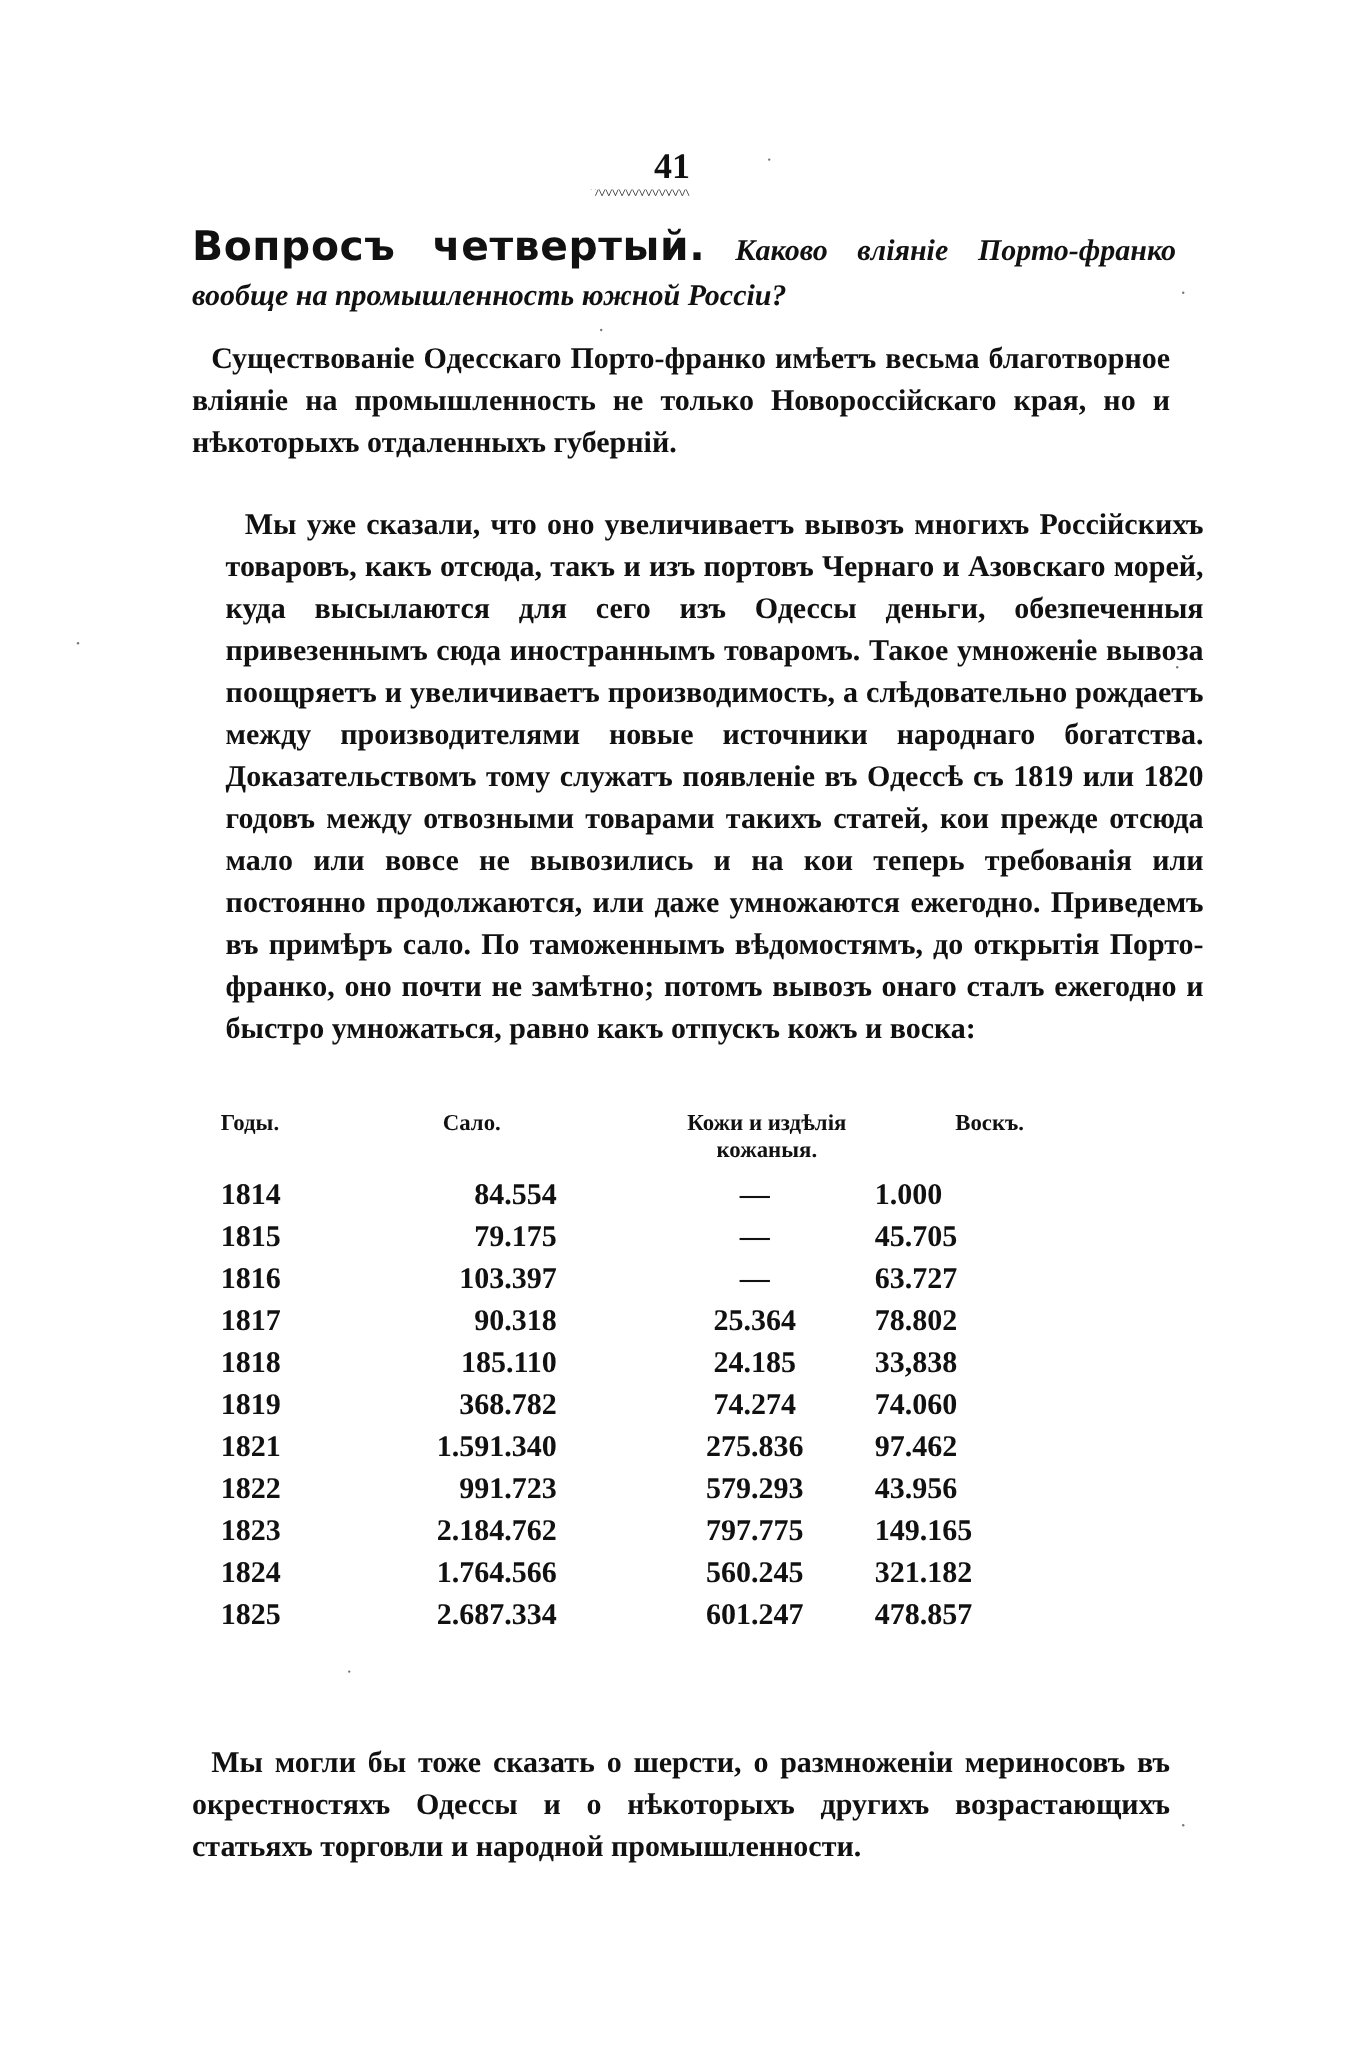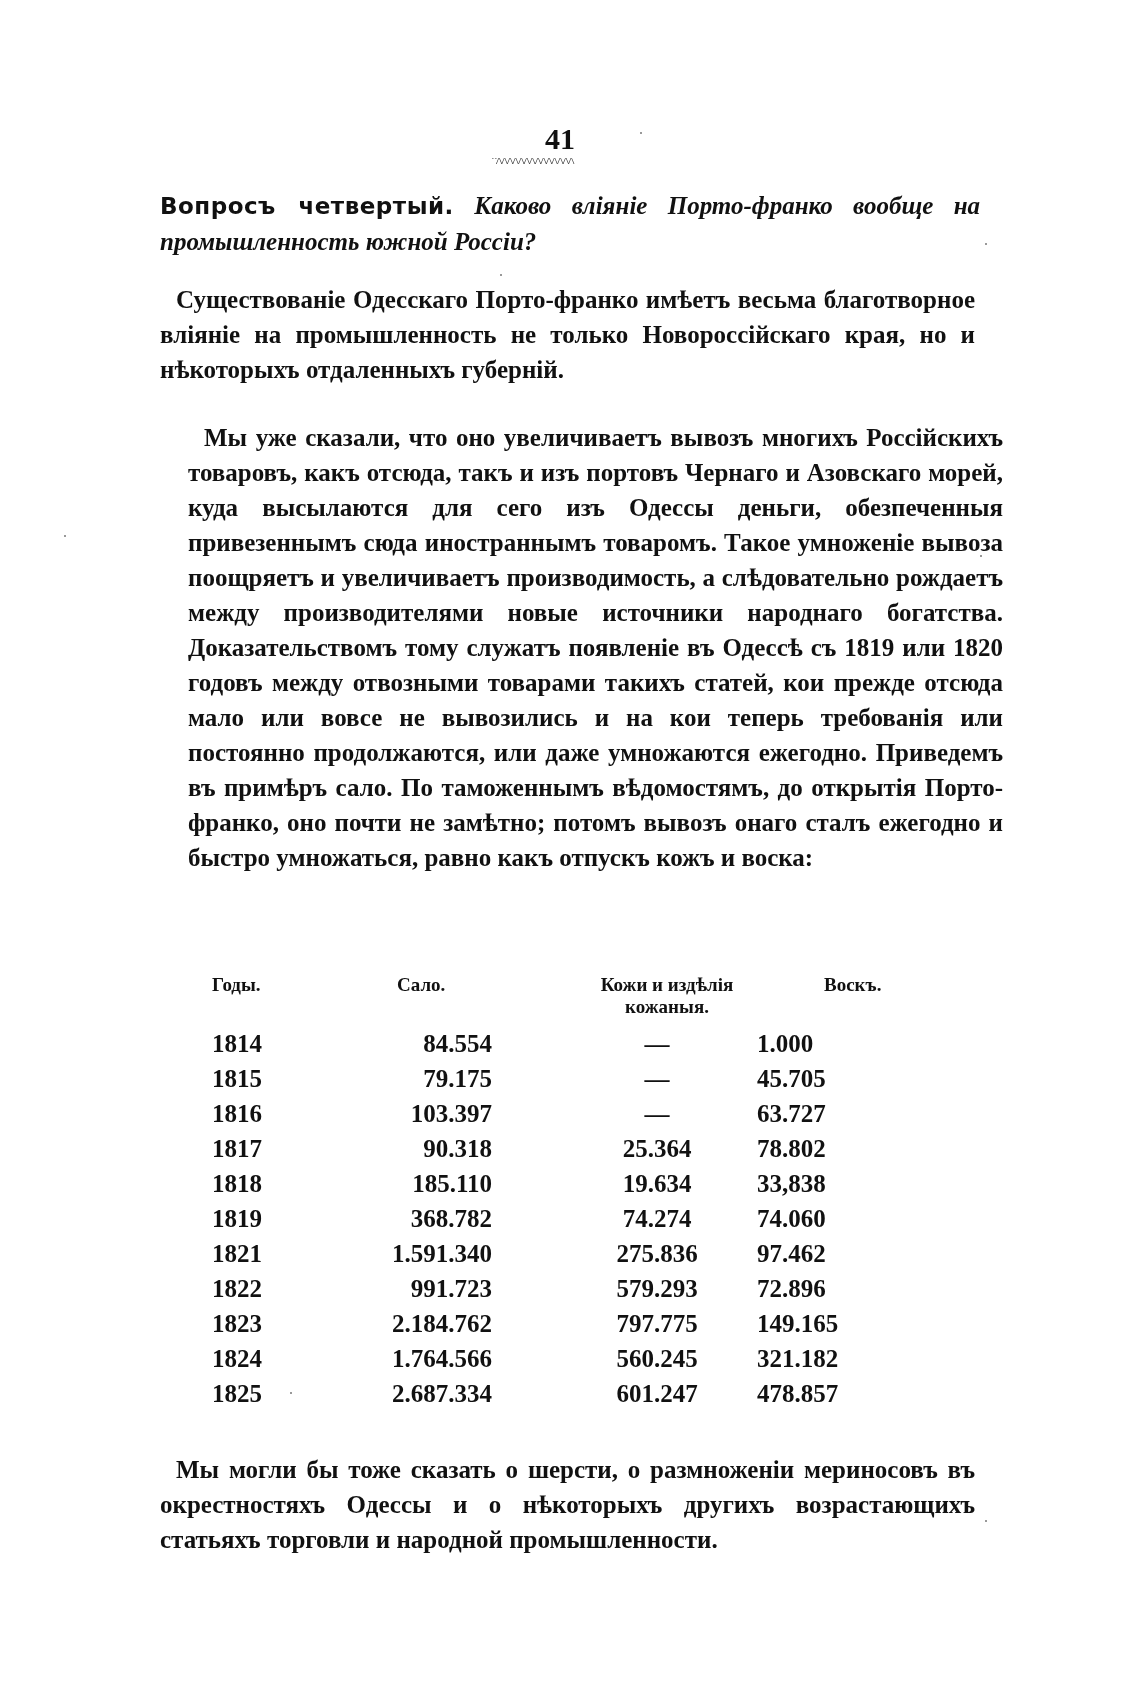--- a/index.html
+++ b/index.html
@@ -14,33 +14,33 @@
   }
   .page-ornament {
     position: absolute; left: 492px; top: 158px; width: 135px; height: 10px;
     font-size: 14px; line-height: 10px; letter-spacing: -1px; color: #333; overflow: hidden;
     white-space: nowrap;
   }
   .heading {
     position: absolute; left: 160px; top: 188px; width: 820px;
     font-size: 26px; line-height: 36px; text-align: justify; text-align-last: left;
   }
-  .heading .hb { font-family: "DejaVu Sans", sans-serif; font-weight: bold; font-size: 23px; letter-spacing: 0.5px; }
+  .heading .hb { font-family: "DejaVu Sans", sans-serif; font-weight: bold; font-size: 34px; letter-spacing: 0.5px; }
   .heading .hi { font-style: italic; font-weight: bold; font-size: 25px; }
   .para {
     position: absolute; left: 160px; width: 815px;
     font-size: 25px; line-height: 35px; text-align: justify; font-weight: bold;
     text-indent: 16px;
   }
   .p1 { top: 282px; }
   .p2 { top: 420px; margin-left: 28px; }
   .p3 { top: 1452px; }
   .tbl {
-    position: absolute; left: 212px; top: 920px; width: 720px;
-    font-size: 25px; font-weight: bold; margin-top: 48px;
+    position: absolute; left: 184px; top: 920px; width: 720px;
+    font-size: 25px; font-weight: bold;
   }
   .thead { position: relative; height: 58px; font-size: 19px; line-height: 22px; }
   .th { position: absolute; top: 6px; }
   .th-year { left: 0px; }
   .th-salo { left: 185px; }
   .th-hides { left: 355px; width: 200px; text-align: center; }
   .th-wax { left: 612px; text-align: center; }
   .trow { position: relative; height: 35px; line-height: 35px; }
   .td { position: absolute; top: 0; white-space: nowrap; }
   .td-year { left: 0; width: 80px; }
@@ -91,40 +91,40 @@
       </div>
       <div class="trow">
         <span class="td td-year">1817</span>
         <span class="td td-salo">90.318</span>
         <span class="td td-hides">25.364</span>
         <span class="td td-wax">78.802</span>
       </div>
       <div class="trow">
         <span class="td td-year">1818</span>
         <span class="td td-salo">185.110</span>
-        <span class="td td-hides">19.634</span>
+        <span class="td td-hides">24.185</span>
         <span class="td td-wax">33,838</span>
       </div>
       <div class="trow">
         <span class="td td-year">1819</span>
         <span class="td td-salo">368.782</span>
         <span class="td td-hides">74.274</span>
         <span class="td td-wax">74.060</span>
       </div>
       <div class="trow">
         <span class="td td-year">1821</span>
         <span class="td td-salo">1.591.340</span>
         <span class="td td-hides">275.836</span>
         <span class="td td-wax">97.462</span>
       </div>
       <div class="trow">
         <span class="td td-year">1822</span>
         <span class="td td-salo">991.723</span>
         <span class="td td-hides">579.293</span>
-        <span class="td td-wax">72.896</span>
+        <span class="td td-wax">43.956</span>
       </div>
       <div class="trow">
         <span class="td td-year">1823</span>
         <span class="td td-salo">2.184.762</span>
         <span class="td td-hides">797.775</span>
         <span class="td td-wax">149.165</span>
       </div>
       <div class="trow">
         <span class="td td-year">1824</span>
         <span class="td td-salo">1.764.566</span>

